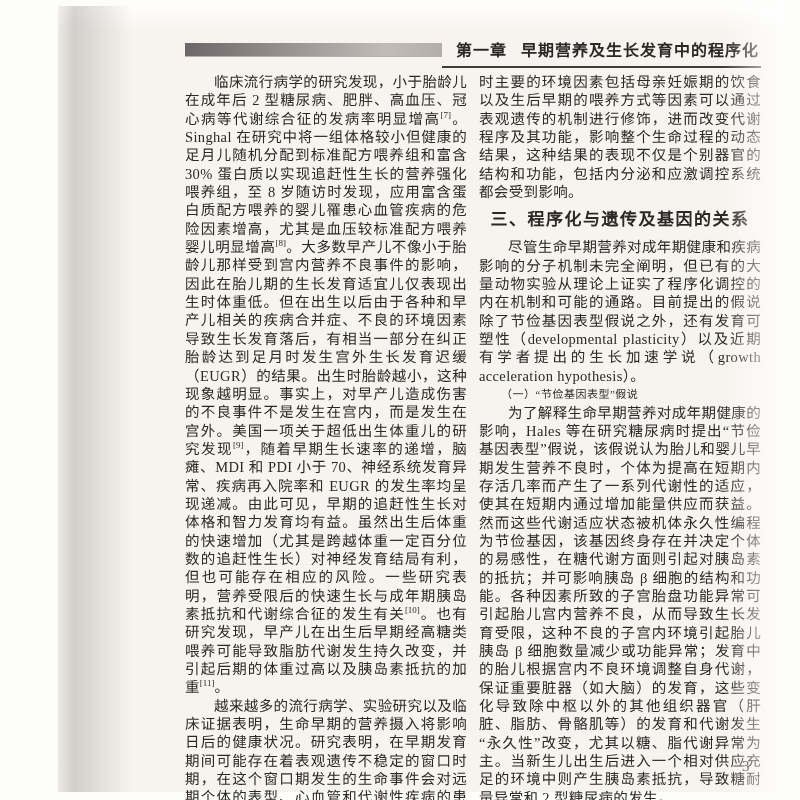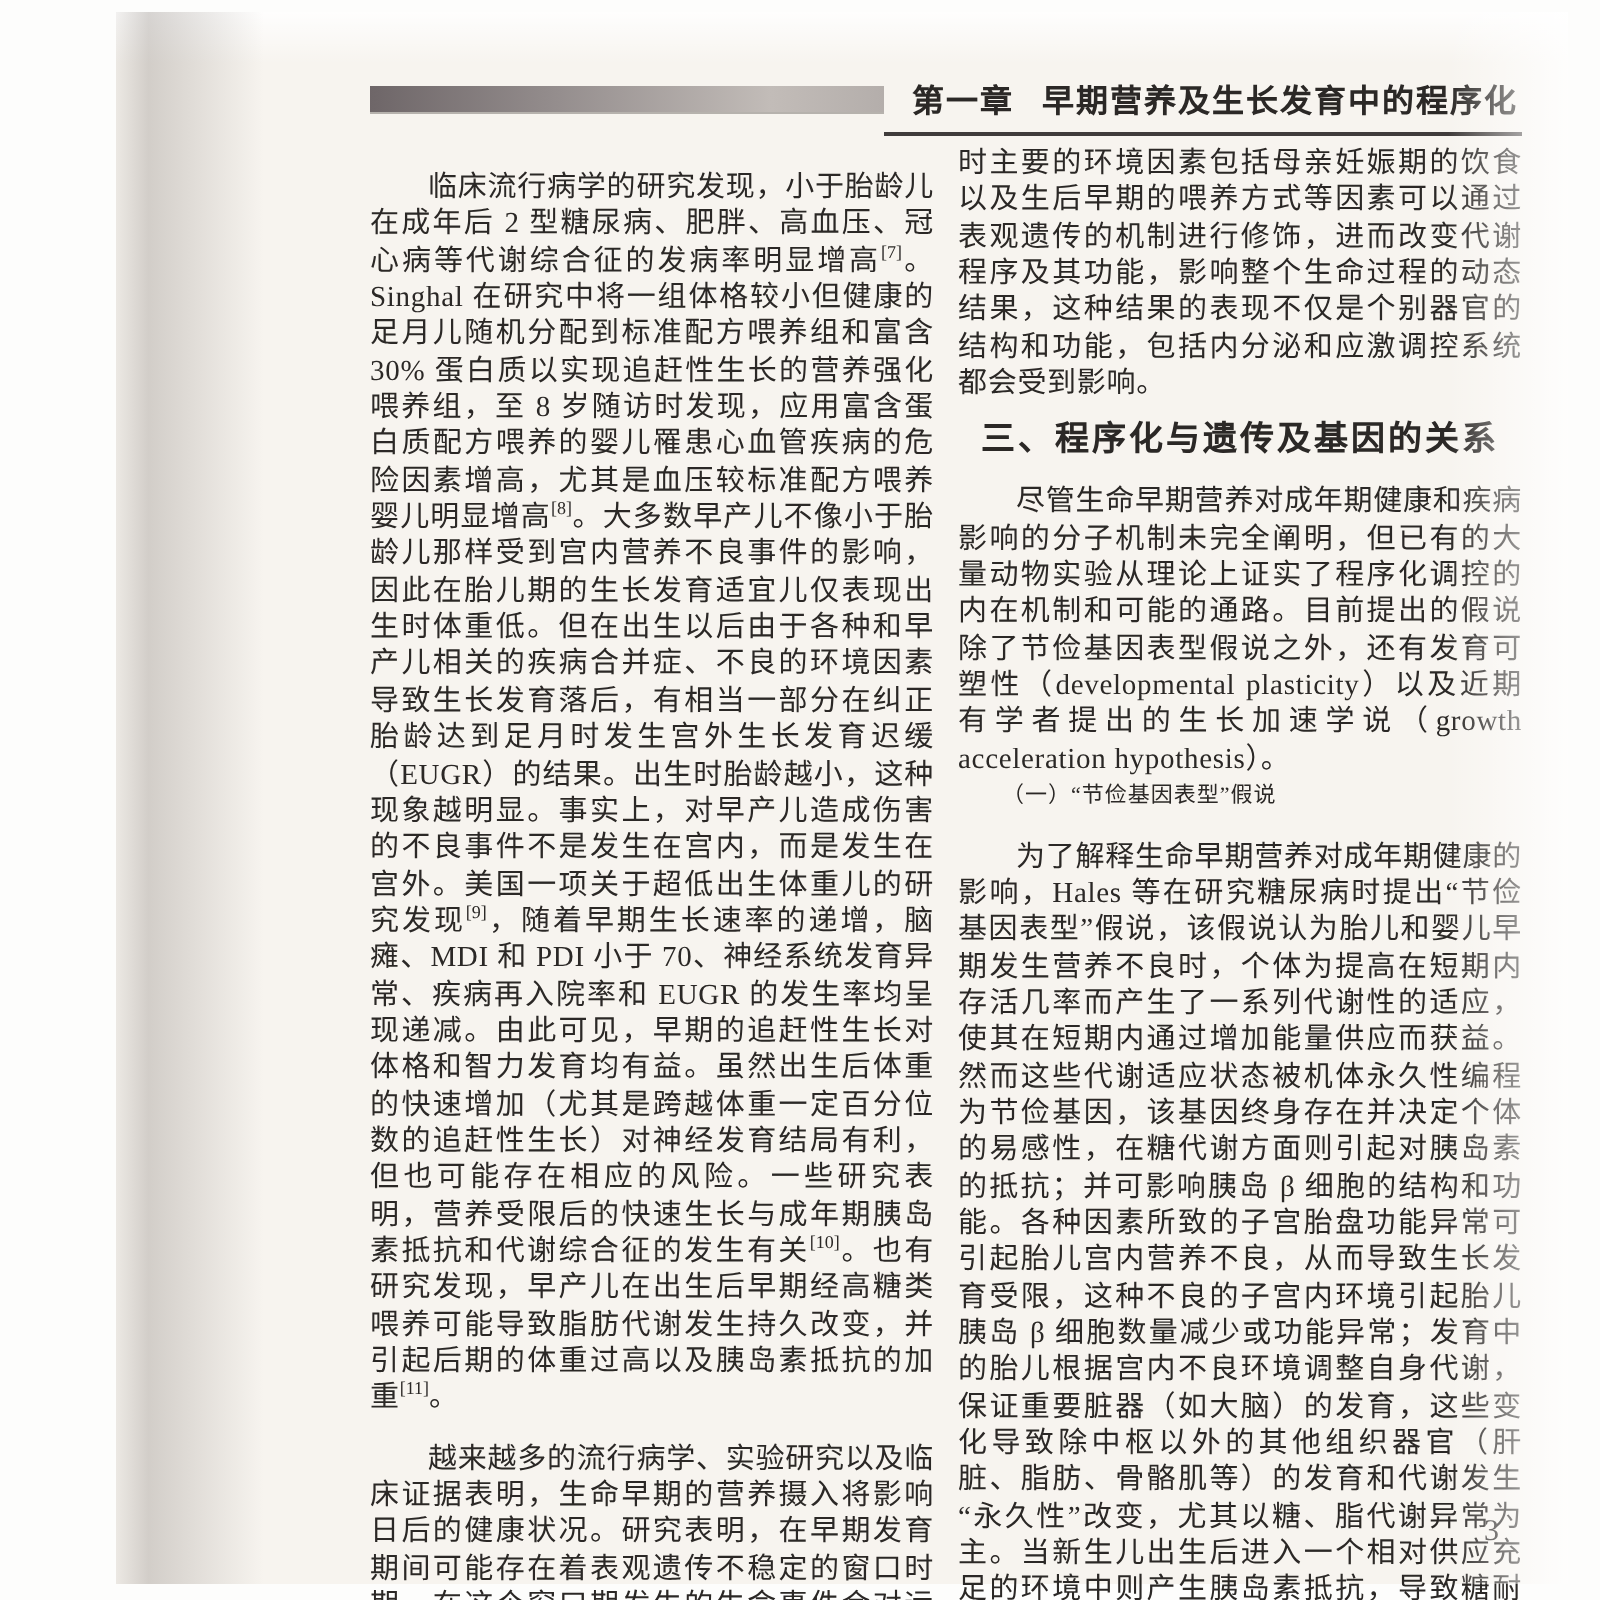--- a/index.html
+++ b/index.html
@@ -73,21 +73,21 @@
   
   .columns{
     display:flex;gap:12px;margin-top:5px;
   }
   .col{width:282px;}
   .col p{
     margin:0;
     font-size:14.5px;line-height:18.35px;
     text-align:justify;letter-spacing:0.35px;
   }
-  p.indent{text-indent:2em;margin-top:12px;}
+  p.indent{text-indent:2em;}
   sup{font-size:9px;line-height:0;vertical-align:super;letter-spacing:0;}
   .section-heading{
     margin:9px 0 8px 0;
     font-size:17px;font-weight:700;text-align:center;letter-spacing:1.5px;
     line-height:20px;
   }
   .subsection-heading{
     margin:0;
     font-size:11px;font-weight:400;line-height:18.35px;
     text-indent:2em;letter-spacing:0.5px;

